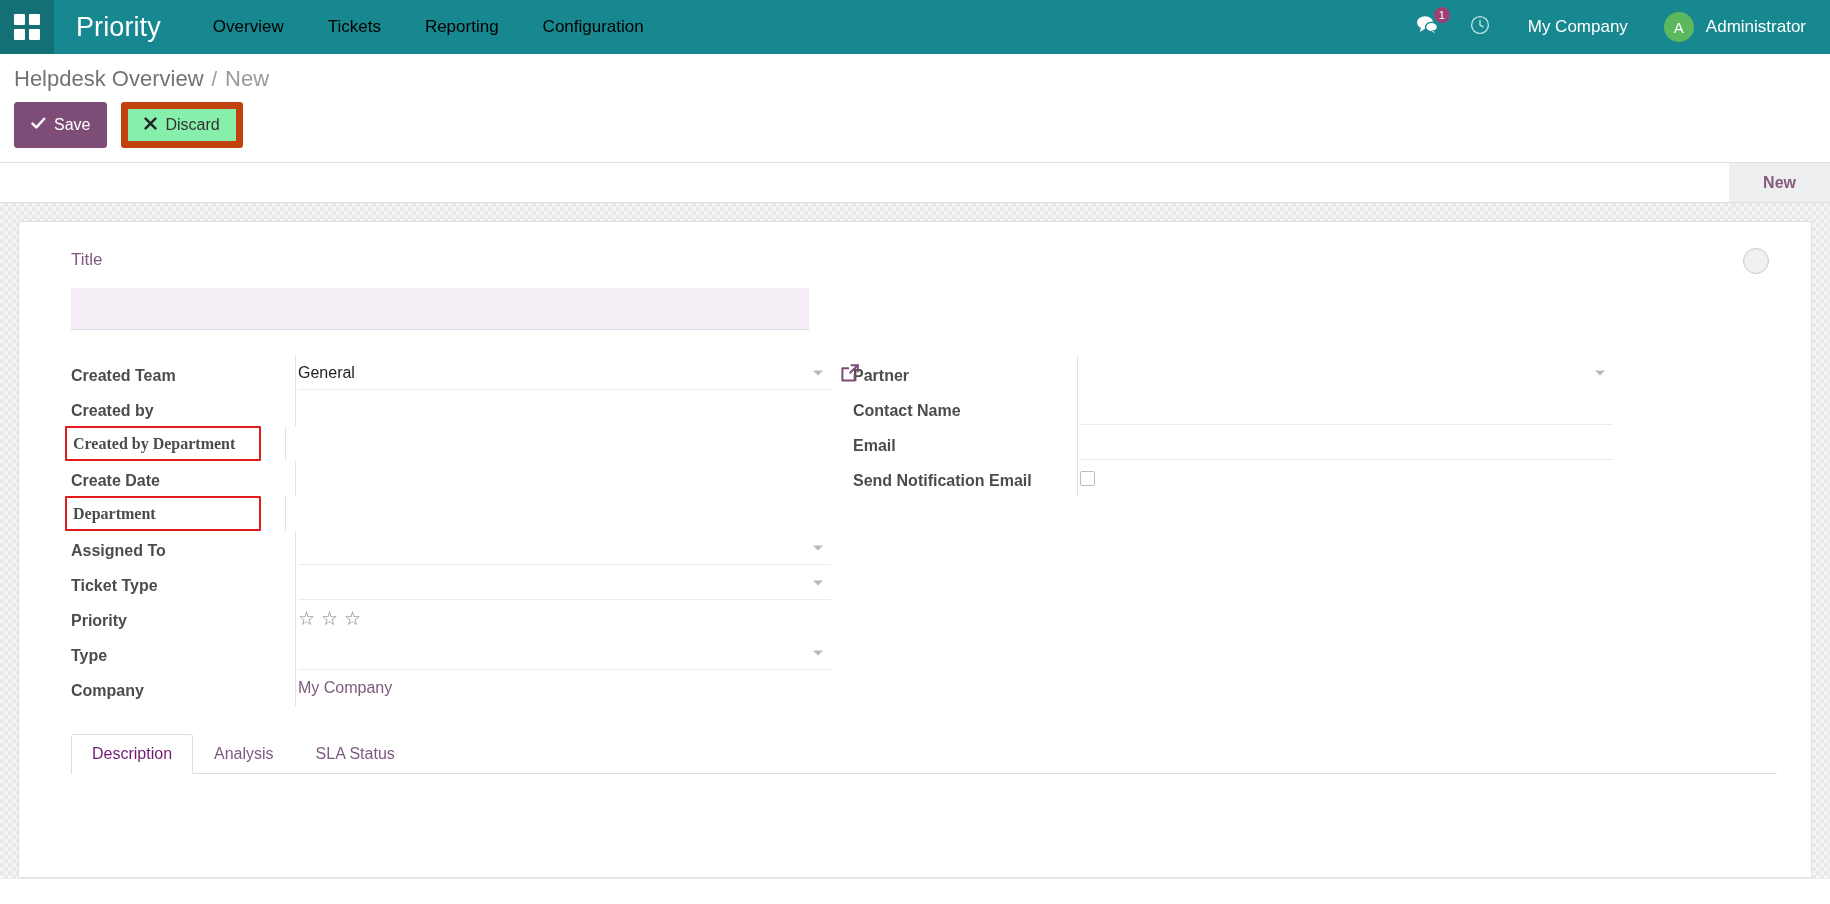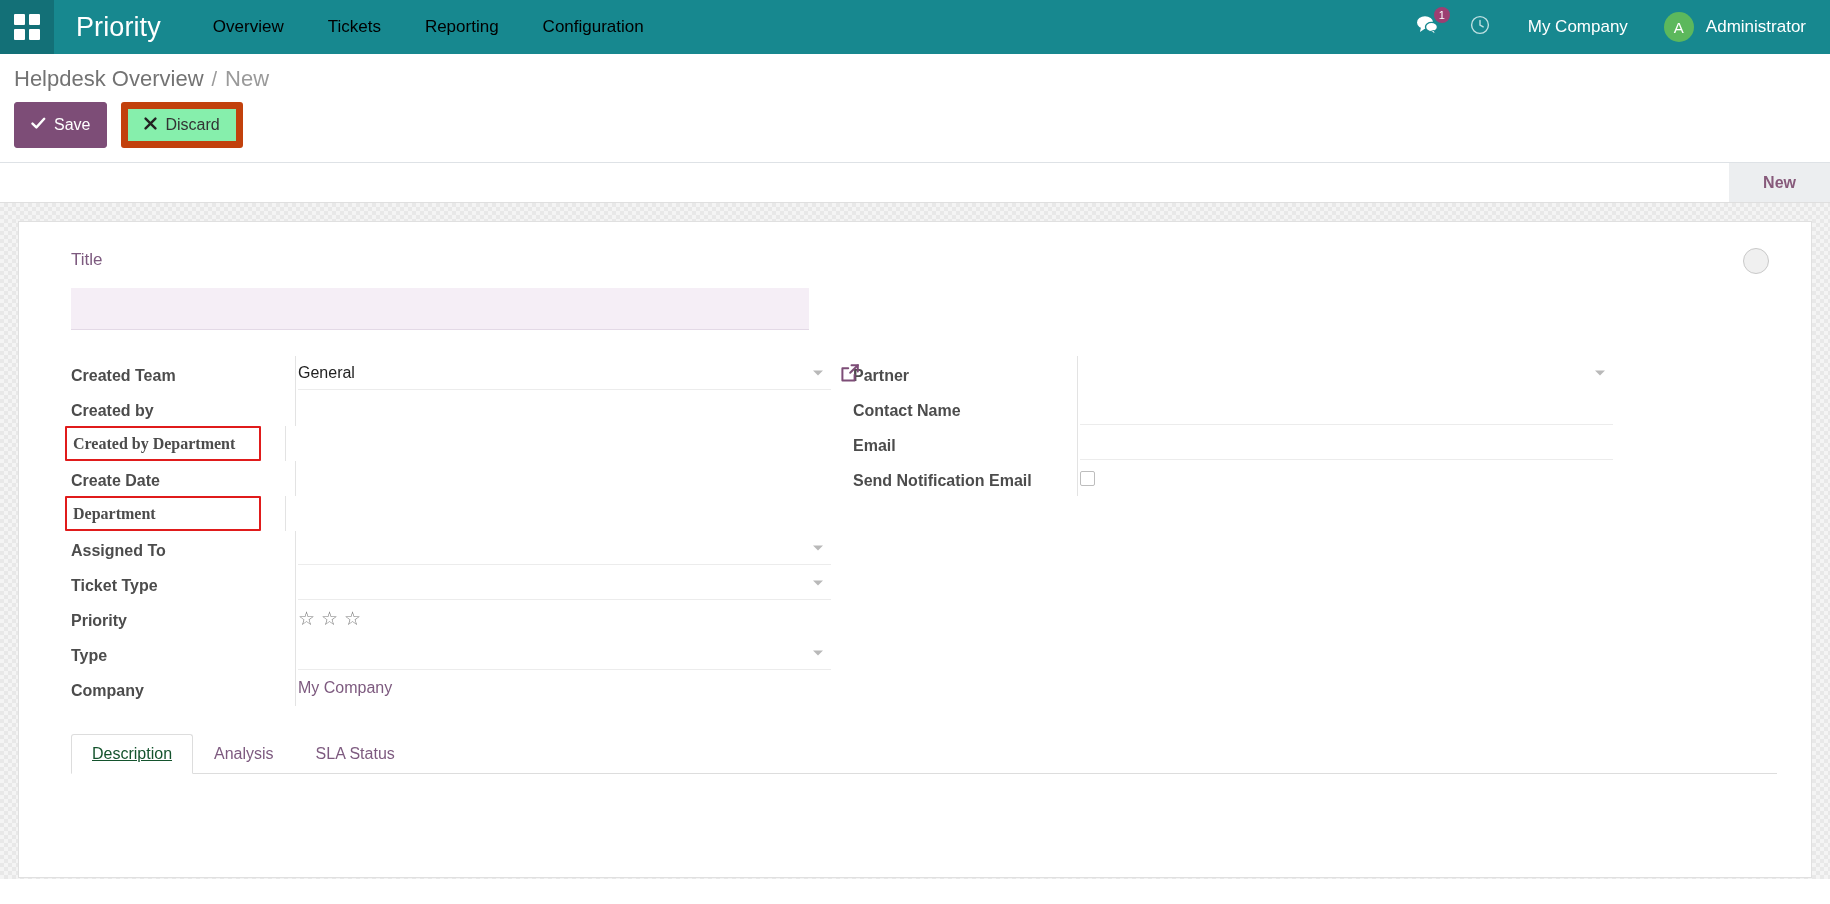--- a/index.html
+++ b/index.html
@@ -199,26 +199,25 @@
   .tab {
     font-size: 16px;
     padding: 10px 20px;
     color: #7d5a7f;
     cursor: pointer;
     border: 1px solid transparent;
     margin-bottom: -1px;
     white-space: nowrap;
   }
   .tab.active {
-    color: #14532d;
+    color: #701a75;
     background: #ffffff;
     border: 1px solid #dddddd;
     border-bottom-color: #ffffff;
     border-radius: 3px 3px 0 0;
-    text-decoration: underline;
   }
 </style>
 </head>
 <body>
 
 <div class="navbar">
   <div class="apps-btn">
     <span class="apps-grid">
       <i></i>
         <i></i>

